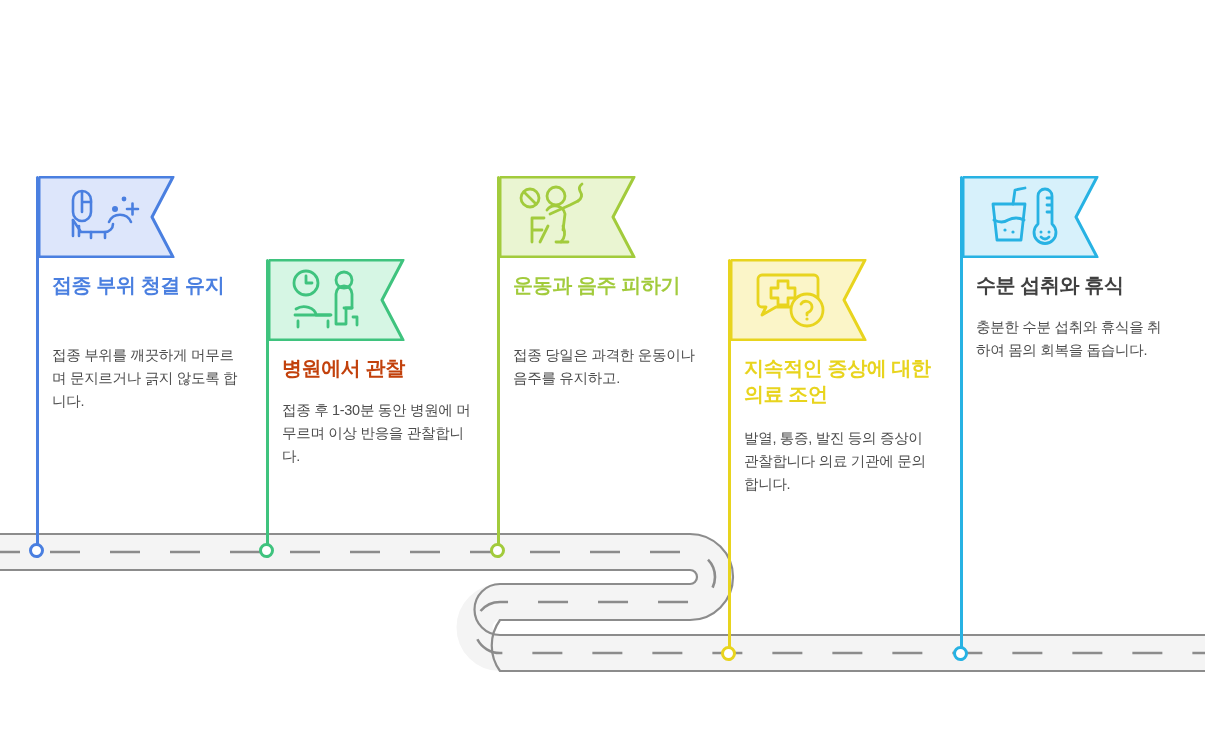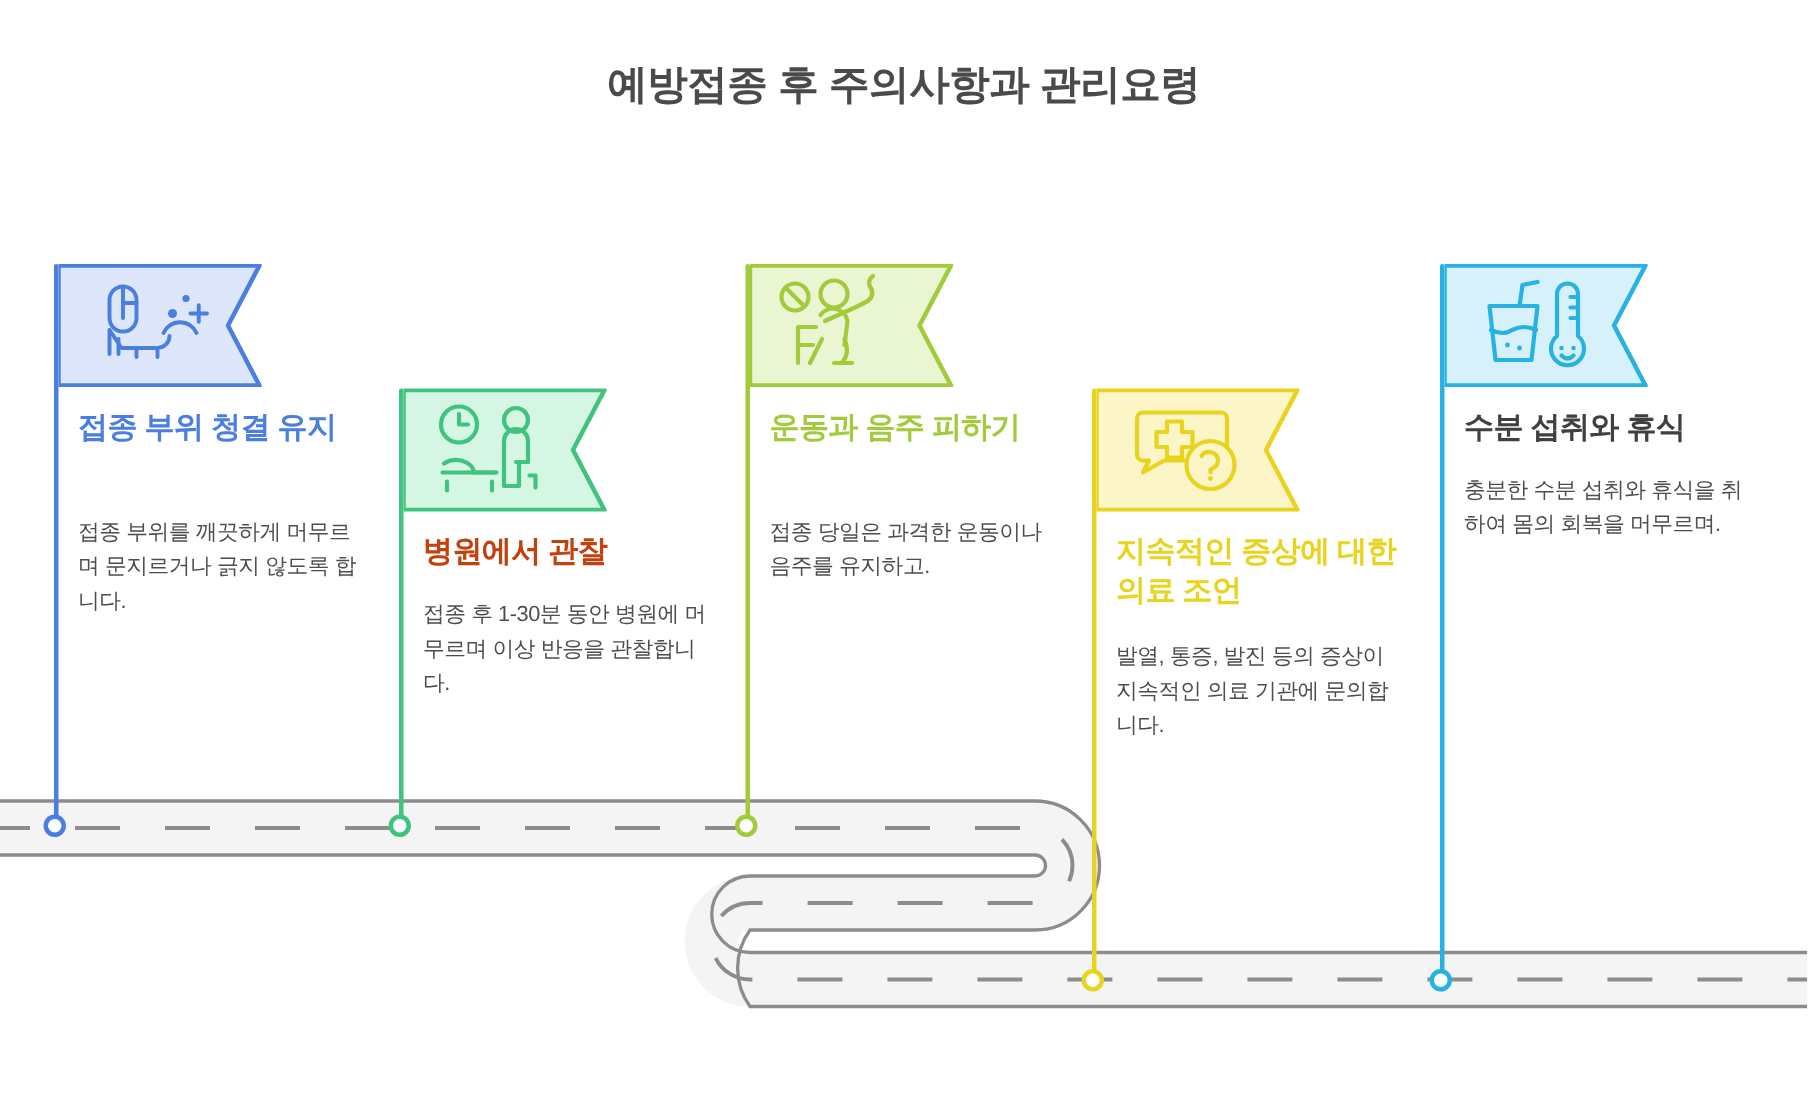--- a/index.html
+++ b/index.html
@@ -91,21 +91,20 @@
     box-sizing: border-box;
     border-width: 3px;
     border-style: solid;
   }
 </style>
 </head>
 <body>
 
 <div id="canvas">
 
-  <div id="page-title">예방접종 후 주의사항과 관리요령</div>
 
   <svg id="road-layer" viewBox="0 0 1205 742" width="1205" height="742">
 
     <path d="M -10 552
              L 690 552
              A 25 25 0 0 1 690 602
              L 500 602
              A 25.5 25.5 0 0 0 500 653
              L 1215 653" fill="none" stroke="#f4f4f4" stroke-width="36" stroke-linecap="butt"></path>
 
@@ -206,21 +205,21 @@
           <path d="M31 16 h52 a4 4 0 0 1 4 4 v24 a4 4 0 0 1 -4 4 h-38 l-14 8 l4 -8 h-4
                    a4 4 0 0 1 -4 -4 v-24 a4 4 0 0 1 4 -4 Z"></path>
           <path d="M47 22 h10 v7 h7 v10 h-7 v7 h-10 v-7 h-7 v-10 h7 Z"></path>
           <circle cx="76" cy="51" r="16" fill="#fbf5c8"></circle>
           <path d="M70 45 a6 6 0 0 1 11 3 q0 4 -5 6 v2"></path>
           <circle cx="76" cy="60" r="1.6" fill="#e8d41e" stroke="none"></circle>
         </g>
       </svg>
     </div>
     <div class="ms-title" style="top:96px; color:#e8d41e;">지속적인 증상에 대한 의료 조언</div>
-    <div class="ms-desc" style="top:168px;">발열, 통증, 발진 등의 증상이 지속적인 의료 기관에 문의합니다.</div>
+    <div class="ms-desc" style="top:168px;">발열, 통증, 발진 등의 증상이 관찰합니다 의료 기관에 문의합니다.</div>
   </div>
   <div class="node" style="left:721px; top:646px; border-color:#e8d41e;"></div>
 
   <div class="milestone" style="left:960px; top:176px;">
     <div class="pole" style="height:485px; background:#27b2e3;"></div>
     <div class="flag">
       <svg viewBox="0 0 137 82" width="137" height="82">
         <path d="M0 1 L134 1 L113 41 L134 81 L0 81 Z" fill="#d7f1fb" stroke="#27b2e3" stroke-width="3" stroke-linejoin="round"></path>
         <g fill="none" stroke="#27b2e3" stroke-width="2.8" stroke-linecap="round" stroke-linejoin="round">
           <path d="M30 28 h32 l-4 36 h-24 Z"></path>
@@ -230,17 +229,17 @@
           <circle cx="50" cy="56" r="1.6" fill="#27b2e3" stroke="none"></circle>
           <path d="M75 20 a7 7 0 0 1 14 0 v28 a11 11 0 1 1 -14 0 Z"></path>
           <path d="M88 22 h-4 M88 29 h-4 M88 36 h-4"></path>
           <circle cx="78" cy="56" r="1.5" fill="#27b2e3" stroke="none"></circle>
           <circle cx="86" cy="56" r="1.5" fill="#27b2e3" stroke="none"></circle>
           <path d="M78 61 q4 4 8 0"></path>
         </g>
       </svg>
     </div>
     <div class="ms-title" style="top:96px; color:#404040;">수분 섭취와 휴식</div>
-    <div class="ms-desc" style="top:140px;">충분한 수분 섭취와 휴식을 취하여 몸의 회복을 머무르며.</div>
+    <div class="ms-desc" style="top:140px;">충분한 수분 섭취와 휴식을 취하여 몸의 회복을 돕습니다.</div>
   </div>
   <div class="node" style="left:953px; top:646px; border-color:#27b2e3;"></div>
 
 </div>
 
 </body></html>

